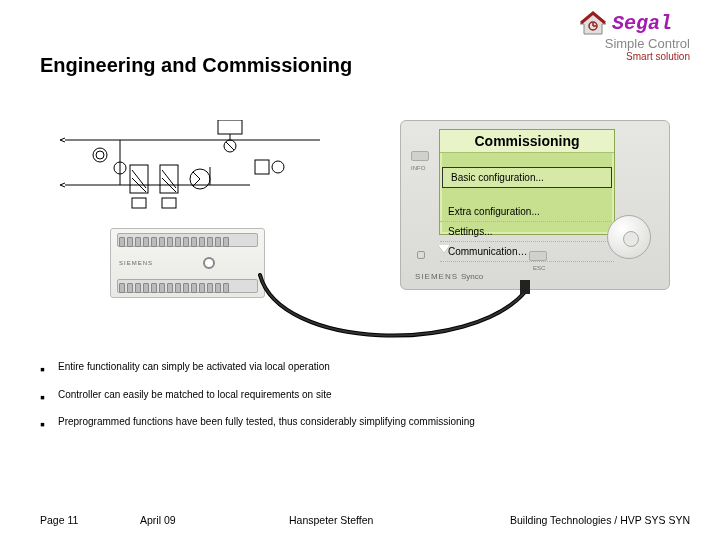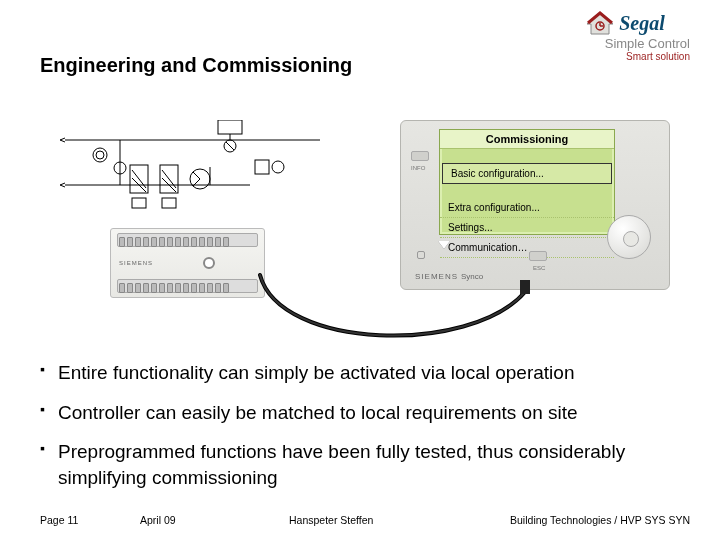--- a/index.html
+++ b/index.html
@@ -4,21 +4,21 @@
 <style>
   * { box-sizing: border-box; margin: 0; padding: 0; }
   html, body { width: 720px; height: 540px; font-family: Arial, Helvetica, sans-serif; background: #fff; color: #000; }
   .slide { position: relative; width: 720px; height: 540px; }
 
   .title-bar { position: absolute; top: 54px; left: 40px; right: 40px; }
   .title { font-size: 20px; font-weight: bold; }
 
   .logo { position: absolute; top: 10px; right: 30px; width: 130px; }
   .logo-top { display:flex; align-items:center; justify-content:center; }
-  .logo-text { color:#0c4a6e; font-family:Liberation Serif, serif; font-style:italic; font-size:20px; font-weight:bold; margin-left:4px;}
+  .logo-text { color:#a21caf; font-family:Liberation Mono, monospace; font-style:italic; font-size:20px; font-weight:bold; margin-left:4px;}
   .logo-sub1 { color:#888; font-size:13px; text-align:right; }
   .logo-sub2 { color:#9a1d1d; font-size:10px; text-align:right; }
 
   .diagram-area { position:absolute; top:120px; left:50px; width:620px; height:230px; }
 
   
   .schematic { position:absolute; top:0; left:10px; width:270px; height:100px; }
 
   
   .device { position:absolute; top:108px; left:60px; width:155px; height:70px; background:linear-gradient(#f5f5f2,#e8e8e4); border:1px solid #bbb; border-radius:3px; }
@@ -36,32 +36,32 @@
   .panel .brand2 { position:absolute; bottom:8px; left:60px; font-size:8px; color:#666;}
   .panel .btn { position:absolute; width:18px; height:10px; background:#d0d0cc; border:1px solid #aaa; border-radius:2px;}
   .panel .btn.info { top:30px; left:10px; }
   .panel .btn.esc  { bottom:28px; left:128px; }
   .panel .btn-label { position:absolute; font-size:6px; color:#777; }
   .panel .dial { position:absolute; right:18px; bottom:30px; width:44px; height:44px; border-radius:50%; background:radial-gradient(circle at 35% 30%, #fff, #d6d6d2); border:1px solid #aaa;}
   .panel .dial::after { content:""; position:absolute; top:15px; left:15px; width:14px; height:14px; border-radius:50%; background:#e8e8e4; border:1px solid #aaa;}
   .panel .led { position:absolute; left:16px; bottom:30px; width:8px; height:8px; border:1px solid #999; border-radius:2px;}
 
   .screen { position:absolute; top:8px; left:38px; width:176px; height:106px; background:#c7e08f; border:1px solid #8aa84f; box-shadow: inset 0 0 0 2px #dcefb0; font-size:10px; }
-  .screen-title { background:#e8f4c8; text-align:center; font-weight:bold; padding:3px 12px; border-bottom:1px solid #a9c26e; font-size:11px;}
+  .screen-title { background:#e8f4c8; text-align:center; font-weight:bold; padding:3px 12px; border-bottom:1px solid #a9c26e; font-size:14px;}
   .screen-row { padding:4px 8px; border-bottom:1px dotted #a9c26e; position:relative;}
   .screen-row.hi { background:#d6e9a6; border:1px solid #333; margin:14px 2px;}
   .screen-row.last::before { content:""; position:absolute; left:-2px; top:3px; width:0; height:0; border-left:6px solid transparent; border-right:6px solid transparent; border-top:8px solid #fff; filter: drop-shadow(0 0 0.5px #555);}
   .screen .dots::after { content:"\2026"; }
 
   
   .cable { position:absolute; top:0; left:0; width:620px; height:230px; pointer-events:none; }
 
   
   .bullets { position:absolute; top:360px; left:40px; right:40px; }
-  .bullets li { list-style:none; font-size:19px; line-height:1.35; margin-bottom:14px; padding-left:18px; position:relative; }
+  .bullets li { list-style:none; font-size:10px; line-height:1.35; margin-bottom:14px; padding-left:18px; position:relative; }
   .bullets li::before { content:"\25AA"; position:absolute; left:0; top:0; color:#000; font-size:14px;}
 
   
   .footer { position:absolute; bottom:14px; left:40px; right:30px; display:flex; font-size:10.5px; color:#000; }
   .footer > div { white-space:nowrap; }
   .f-page { width:100px; }
   .f-date { width:130px; }
   .f-author { flex:1;padding-left:19px; }
   .f-right { text-align:right; }
 </style>

